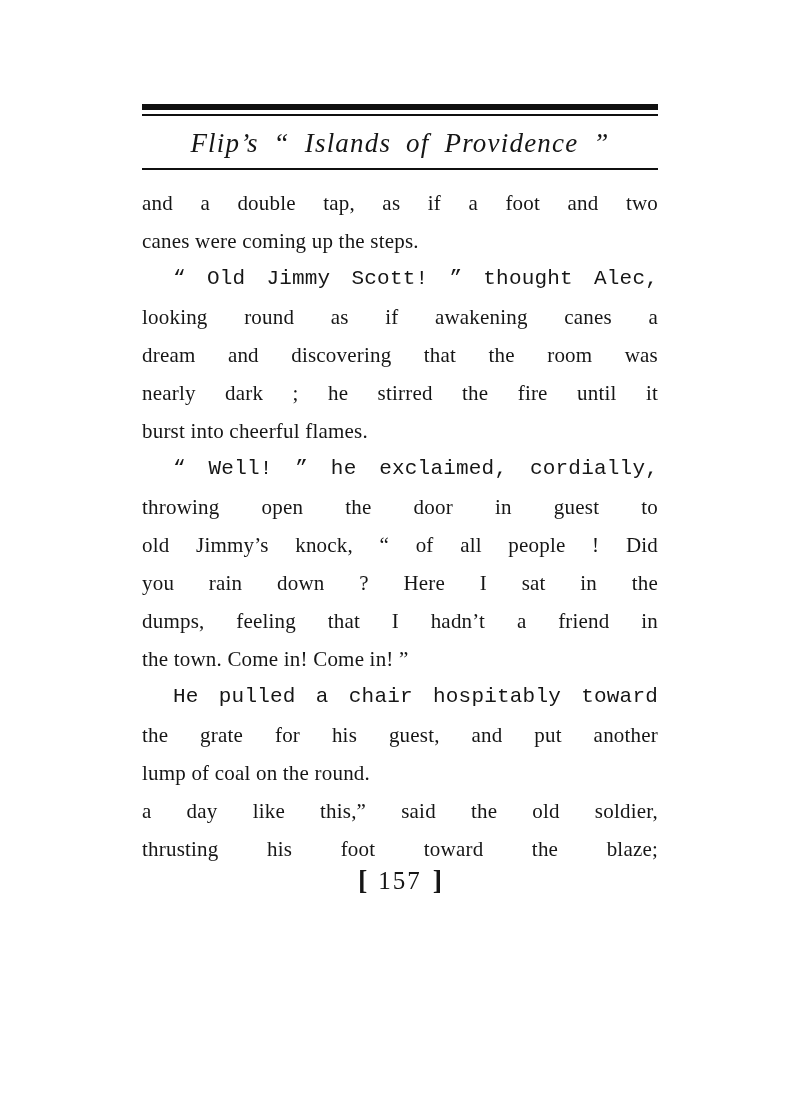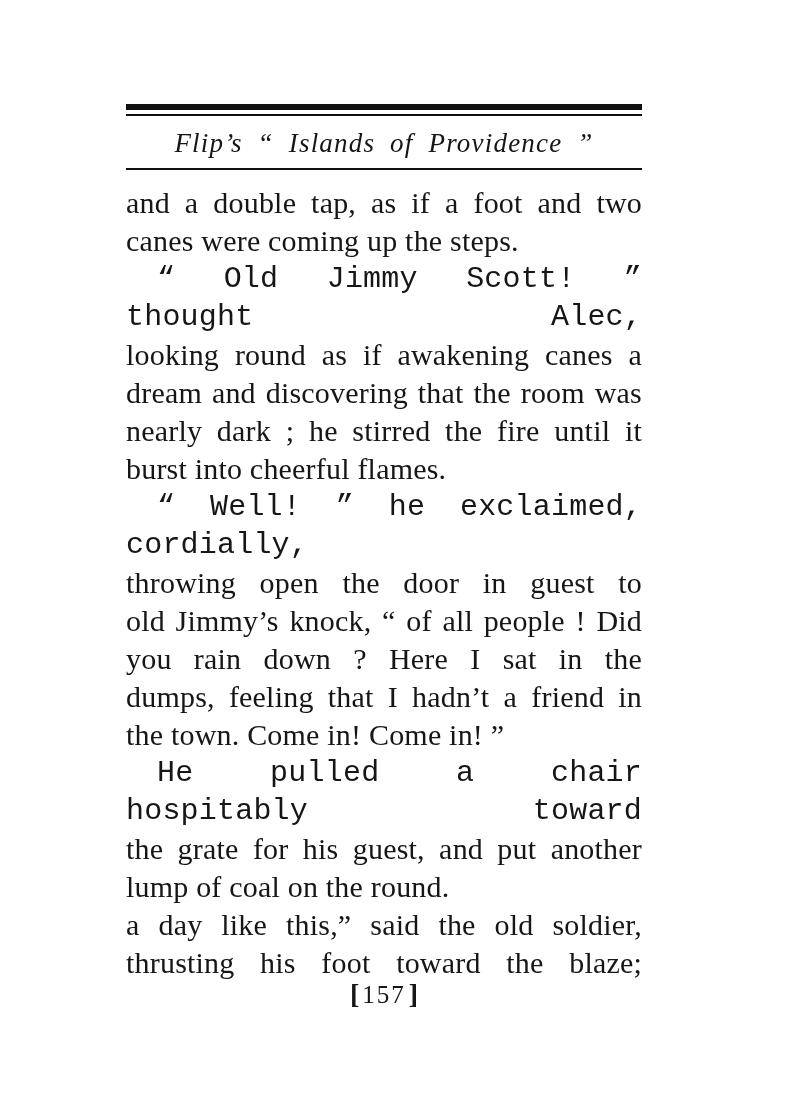--- a/index.html
+++ b/index.html
@@ -10,21 +10,21 @@
     width: 800px;
     height: 1120px;
     background: #ffffff;
     position: relative;
     overflow: hidden;
     font-family: "Liberation Serif", "DejaVu Serif", serif;
     color: #161616;
   }
   .page {
     position: absolute;
-    left: 126px;
+    left: 142px;
     top: 104px;
     width: 516px;
   }
   .rule {
     background: #101010;
   }
   .rule.thick {
     height: 6px;
   }
   .rule.thin {
@@ -39,21 +39,21 @@
     font-size: 27px;
     line-height: 30px;
     text-align: center;
     padding: 12px 0 10px 0;
     word-spacing: 7px;
     letter-spacing: 1.2px;
     white-space: nowrap;
   }
   .body-text {
     margin-top: 14px;
-    font-size: 30px;
+    font-size: 21px;
     line-height: 38px;
   }
   .bl {
     text-align: justify;
     text-align-last: justify;
     letter-spacing: 0.2px;
   }
   .bl.nj {
     text-align: justify;
     text-align-last: left;
@@ -67,21 +67,21 @@
     margin-top: -4px;
     font-size: 25px;
     line-height: 32px;
   }
   .folio .brk {
     font-weight: bold;
     font-size: 28px;
   }
   .folio .num {
     display: inline-block;
-    margin: 0 3px;
+    margin: 0 11px;
     letter-spacing: 2px;
   }
 </style>
 </head>
 <body>
 
 <div class="page">
   <div class="rule thick"></div>
   <div class="rule thin"></div>
   <div class="title">Flip’s “ Islands of Providence ”</div>

